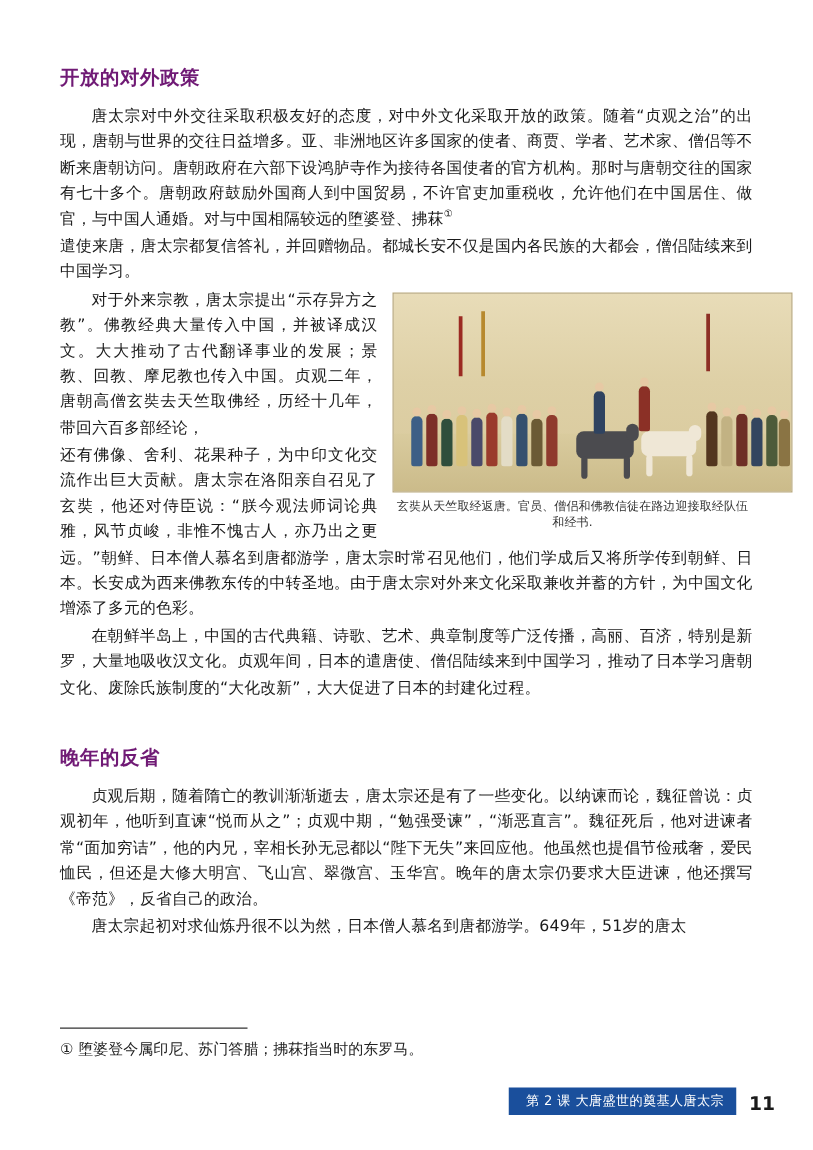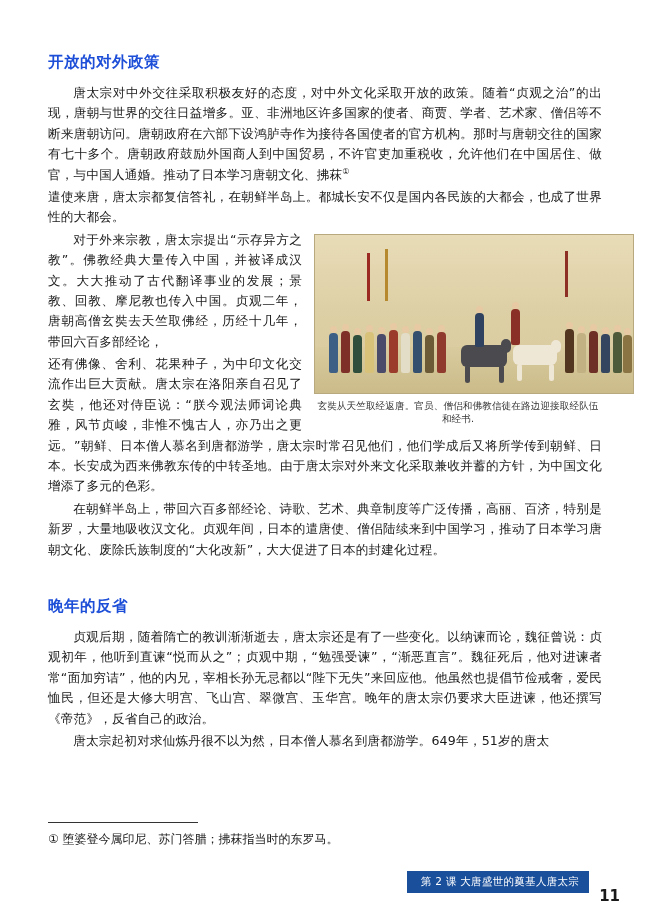--- a/index.html
+++ b/index.html
@@ -16,21 +16,21 @@
     overflow: hidden;
   }
   .page {
     position: relative;
     width: 650px;
     height: 920px;
     box-sizing: border-box;
     padding: 52px 48px 0 48px;
   }
   .section-heading {
-    color: #1d4ed8;
+    color: #701a75;
     font-size: 15.5px;
     font-weight: bold;
     letter-spacing: 0.5px;
     margin: 0 0 10px 0;
   }
   .section-heading.second {
     margin-top: 36px;
   }
   p.body {
     font-size: 12.6px;
@@ -124,21 +124,21 @@
     font-size: 12px;
     line-height: 1.5;
     color: #222;
   }
   
   .footer {
     position: absolute;
     right: 0;
     bottom: 28px;
     display: flex;
-    align-items: center;
+    align-items: flex-end;
     height: 20px;
   }
   .footer-tab {
     background: #1a4f9c;
     color: #ffffff;
     font-size: 10.5px;
     padding: 4px 10px 4px 14px;
     letter-spacing: 0.3px;
     white-space: nowrap;
   }
@@ -151,23 +151,23 @@
   }
   .clearfix:after { content:""; display:block; clear:both; }
 </style>
 </head>
 <body>
 
 <div class="page">
 
   <h2 class="section-heading">开放的对外政策</h2>
 
-  <p class="body"><span>唐太宗对中外交往采取积极友好的态度，对中外文化采取开放的政策。随着“贞观之治”的出现，唐朝与世界的交往日益增多。亚、非洲地区许多国家的使者、商贾、学者、艺术家、僧侣等不断来唐朝访问。唐朝政府在六部下设鸿胪寺作为接待各国使者的官方机构。那时与唐朝交往的国家有七十多个。唐朝政府鼓励外国商人到中国贸易，不许官吏加重税收，允许他们在中国居住、做官，与中国人通婚。推动了日本学习唐朝文化、拂菻</span><span class="sup">①</span></p>
-
-  <p class="body" style="text-indent:0">遣使来唐，唐太宗都复信答礼，在朝鲜半岛上。都城长安不仅是国内各民族的大都会，也成了世界性的大都会。</p>
+  <p class="body"><span>唐太宗对中外交往采取积极友好的态度，对中外文化采取开放的政策。随着“贞观之治”的出现，唐朝与世界的交往日益增多。亚、非洲地区许多国家的使者、商贾、学者、艺术家、僧侣等不断来唐朝访问。唐朝政府在六部下设鸿胪寺作为接待各国使者的官方机构。那时与唐朝交往的国家有七十多个。唐朝政府鼓励外国商人到中国贸易，不许官吏加重税收，允许他们在中国居住、做官，与中国人通婚。对与中国相隔较远的堕婆登、拂菻</span><span class="sup">①</span></p>
+
+  <p class="body" style="text-indent:0">遣使来唐，唐太宗都复信答礼，并回赠物品。都城长安不仅是国内各民族的大都会，僧侣陆续来到中国学习。</p>
 
   <div class="figure clearfix">
     <div class="figure-img">
       <div class="fig-ground"></div>
       <div class="fig-figs">
         <div class="banner" style="left:52px; top:18px; height:48px;"></div>
         <div class="banner" style="left:70px; top:14px; height:52px; background:#b7892e;"></div>
         <div class="banner" style="left:250px; top:16px; height:46px; background:#8d2f25;"></div>
 
         <div class="person" style="left:14px; background:#3d5f86; height:40px;"></div>
@@ -202,21 +202,21 @@
         <div class="person" style="left:308px; background:#8a7444; height:38px;"></div>
       </div>
     </div>
     <div class="fig-caption">玄奘从天竺取经返唐。官员、僧侣和佛教信徒在路边迎接取经队伍和经书.</div>
   </div>
 
   <p class="body">对于外来宗教，唐太宗提出“示存异方之教”。佛教经典大量传入中国，并被译成汉文。大大推动了古代翻译事业的发展；景教、回教、摩尼教也传入中国。贞观二年，唐朝高僧玄奘去天竺取佛经，历经十几年，带回六百多部经论，</p>
 
   <p class="body clearfix" style="text-indent:0">还有佛像、舍利、花果种子，为中印文化交流作出巨大贡献。唐太宗在洛阳亲自召见了玄奘，他还对侍臣说：“朕今观法师词论典雅，风节贞峻，非惟不愧古人，亦乃出之更远。”朝鲜、日本僧人慕名到唐都游学，唐太宗时常召见他们，他们学成后又将所学传到朝鲜、日本。长安成为西来佛教东传的中转圣地。由于唐太宗对外来文化采取兼收并蓄的方针，为中国文化增添了多元的色彩。</p>
 
-  <p class="body">在朝鲜半岛上，带回六百多部经论、诗歌、艺术、典章制度等广泛传播，高丽、百济，特别是新罗，大量地吸收汉文化。贞观年间，日本的遣唐使、僧侣陆续来到中国学习，推动了日本学习唐朝文化、废除氏族制度的“大化改新”，大大促进了日本的封建化过程。</p>
+  <p class="body">在朝鲜半岛上，中国的古代典籍、诗歌、艺术、典章制度等广泛传播，高丽、百济，特别是新罗，大量地吸收汉文化。贞观年间，日本的遣唐使、僧侣陆续来到中国学习，推动了日本学习唐朝文化、废除氏族制度的“大化改新”，大大促进了日本的封建化过程。</p>
 
   <h2 class="section-heading second">晚年的反省</h2>
 
   <p class="body">贞观后期，随着隋亡的教训渐渐逝去，唐太宗还是有了一些变化。以纳谏而论，魏征曾说：贞观初年，他听到直谏“悦而从之”；贞观中期，“勉强受谏”，“渐恶直言”。魏征死后，他对进谏者常“面加穷诘”，他的内兄，宰相长孙无忌都以“陛下无失”来回应他。他虽然也提倡节俭戒奢，爱民恤民，但还是大修大明宫、飞山宫、翠微宫、玉华宫。晚年的唐太宗仍要求大臣进谏，他还撰写《帝范》，反省自己的政治。</p>
   <p class="body">唐太宗起初对求仙炼丹很不以为然，日本僧人慕名到唐都游学。649年，51岁的唐太</p>
 
   <div class="footnote-wrap">
     <div class="footnote-rule"></div>
     <div class="footnote">
       <span>①</span>

